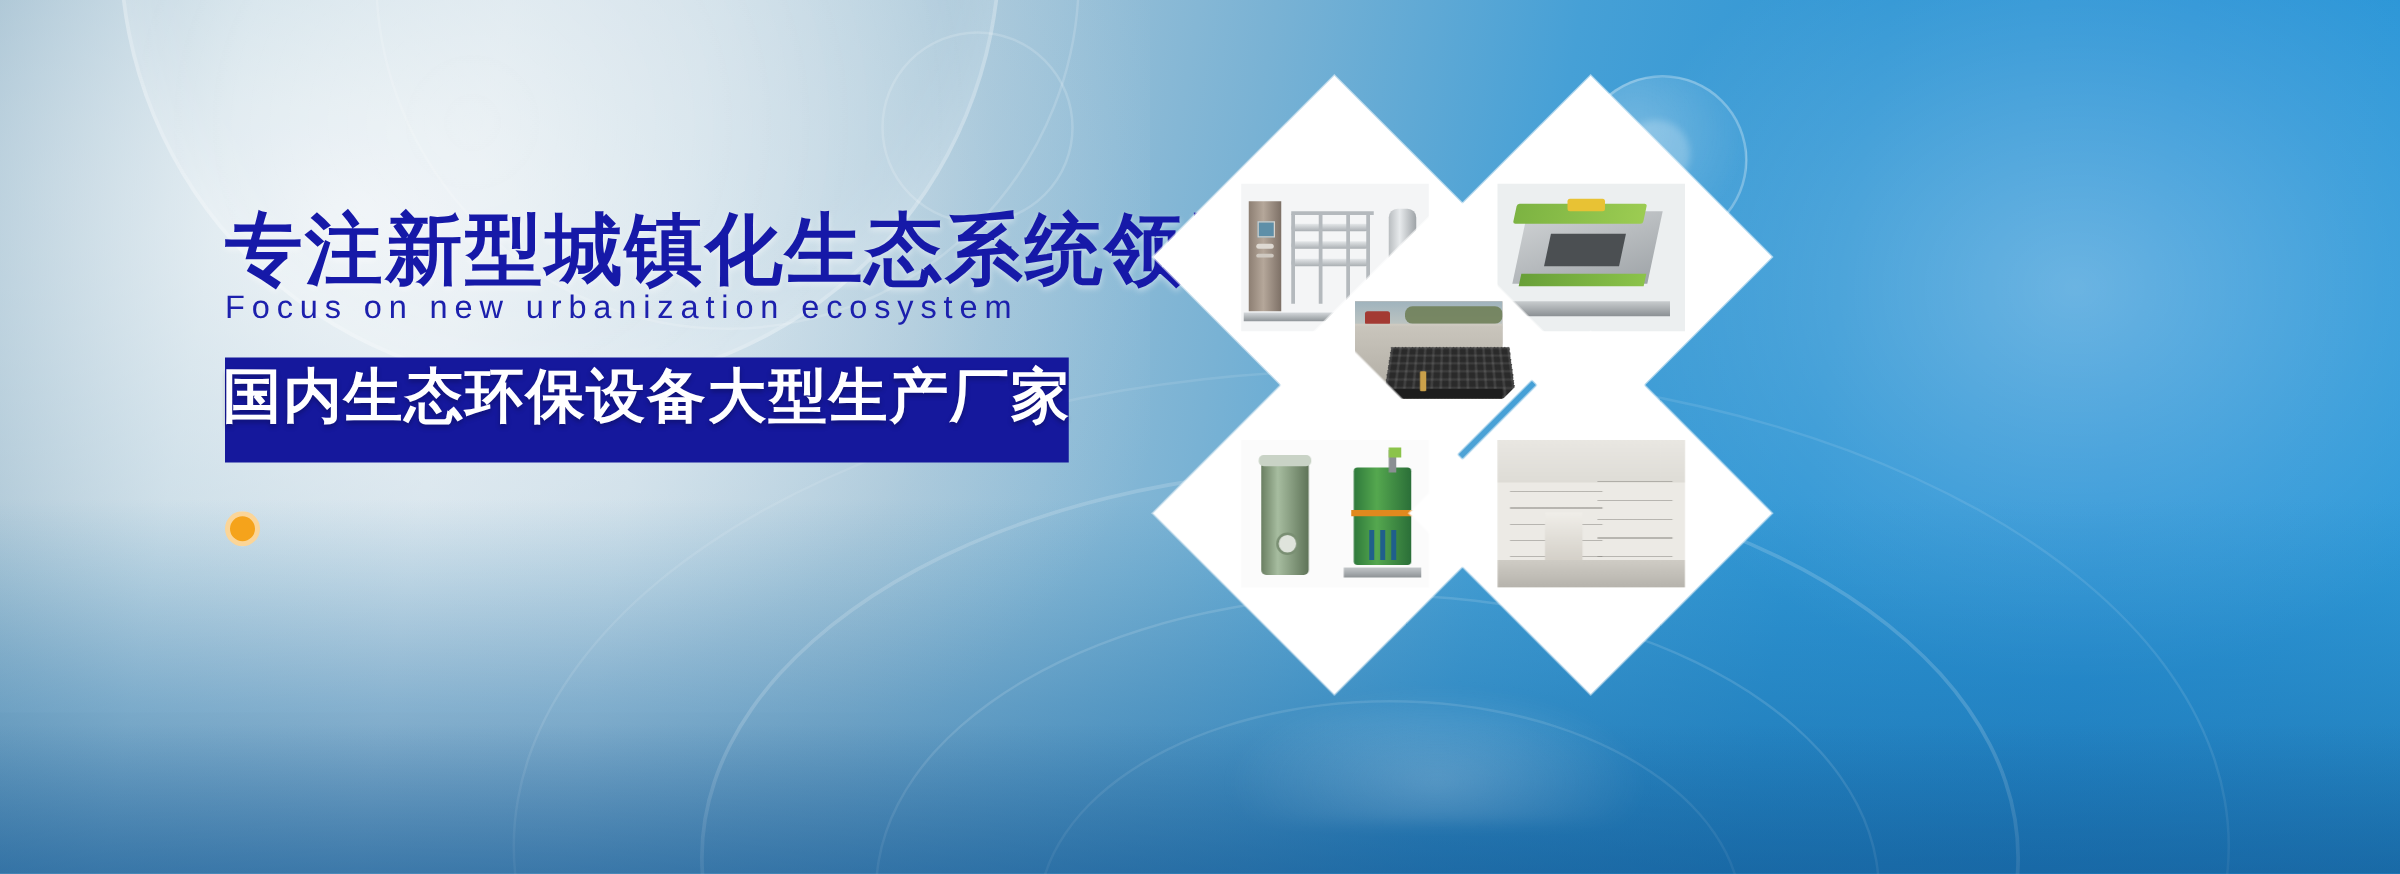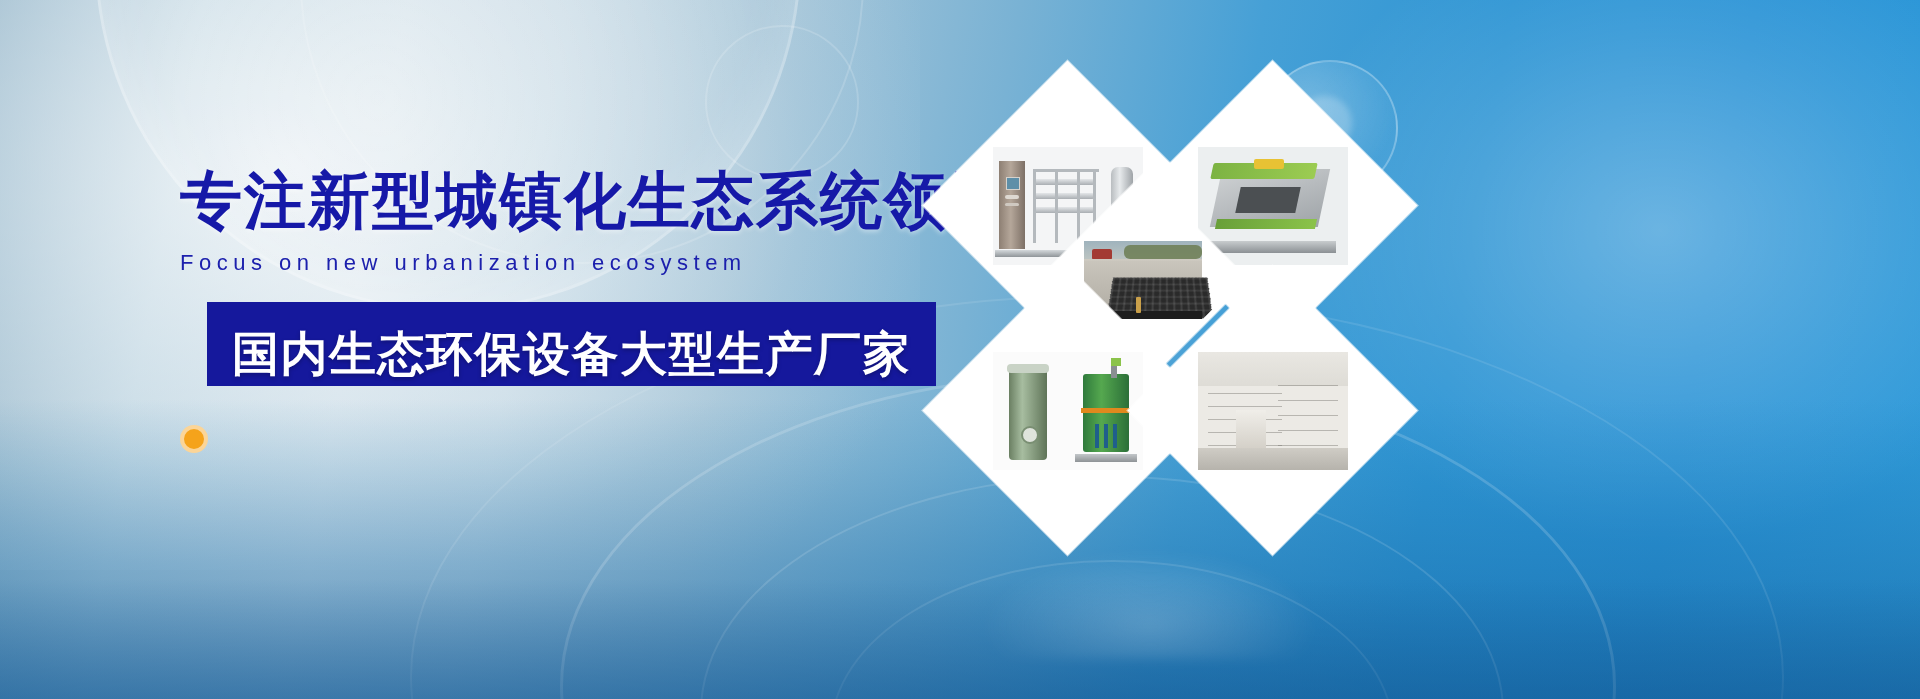--- a/index.html
+++ b/index.html
@@ -102,32 +102,31 @@
   .copy{position:absolute;left:180px;top:170px;width:840px;}
 
   .headline{
     font-size:62px;line-height:1;font-weight:bold;
     color:#1619a8;
     letter-spacing:2px;
     white-space:nowrap;
     text-shadow:0 2px 5px rgba(255,255,255,.45);
   }
   .subline{
-    margin-top:20px;
-    font-size:22px;line-height:1;
+    font-size:26px;line-height:1;
     color:#1c20ad;
     letter-spacing:5.5px;
     white-space:nowrap;
     font-weight:400;
   }
   .badge{
     margin-top:28px;
-    width:729px;height:84px;
+    width:675px;height:84px;
     background:#15189c;
-    display:flex;align-items:flex-end;justify-content:center;margin-left:27px;
+    display:flex;align-items:flex-start;justify-content:center;
   }
   .badge-text{
     font-size:47px;font-weight:bold;color:#ffffff;
     letter-spacing:1.5px;white-space:nowrap;
     text-shadow:0 2px 4px rgba(0,0,0,.25);
   }
   .bullets{margin-top:28px;}
   .bline{
     display:flex;align-items:center;
     height:50px;white-space:nowrap;

